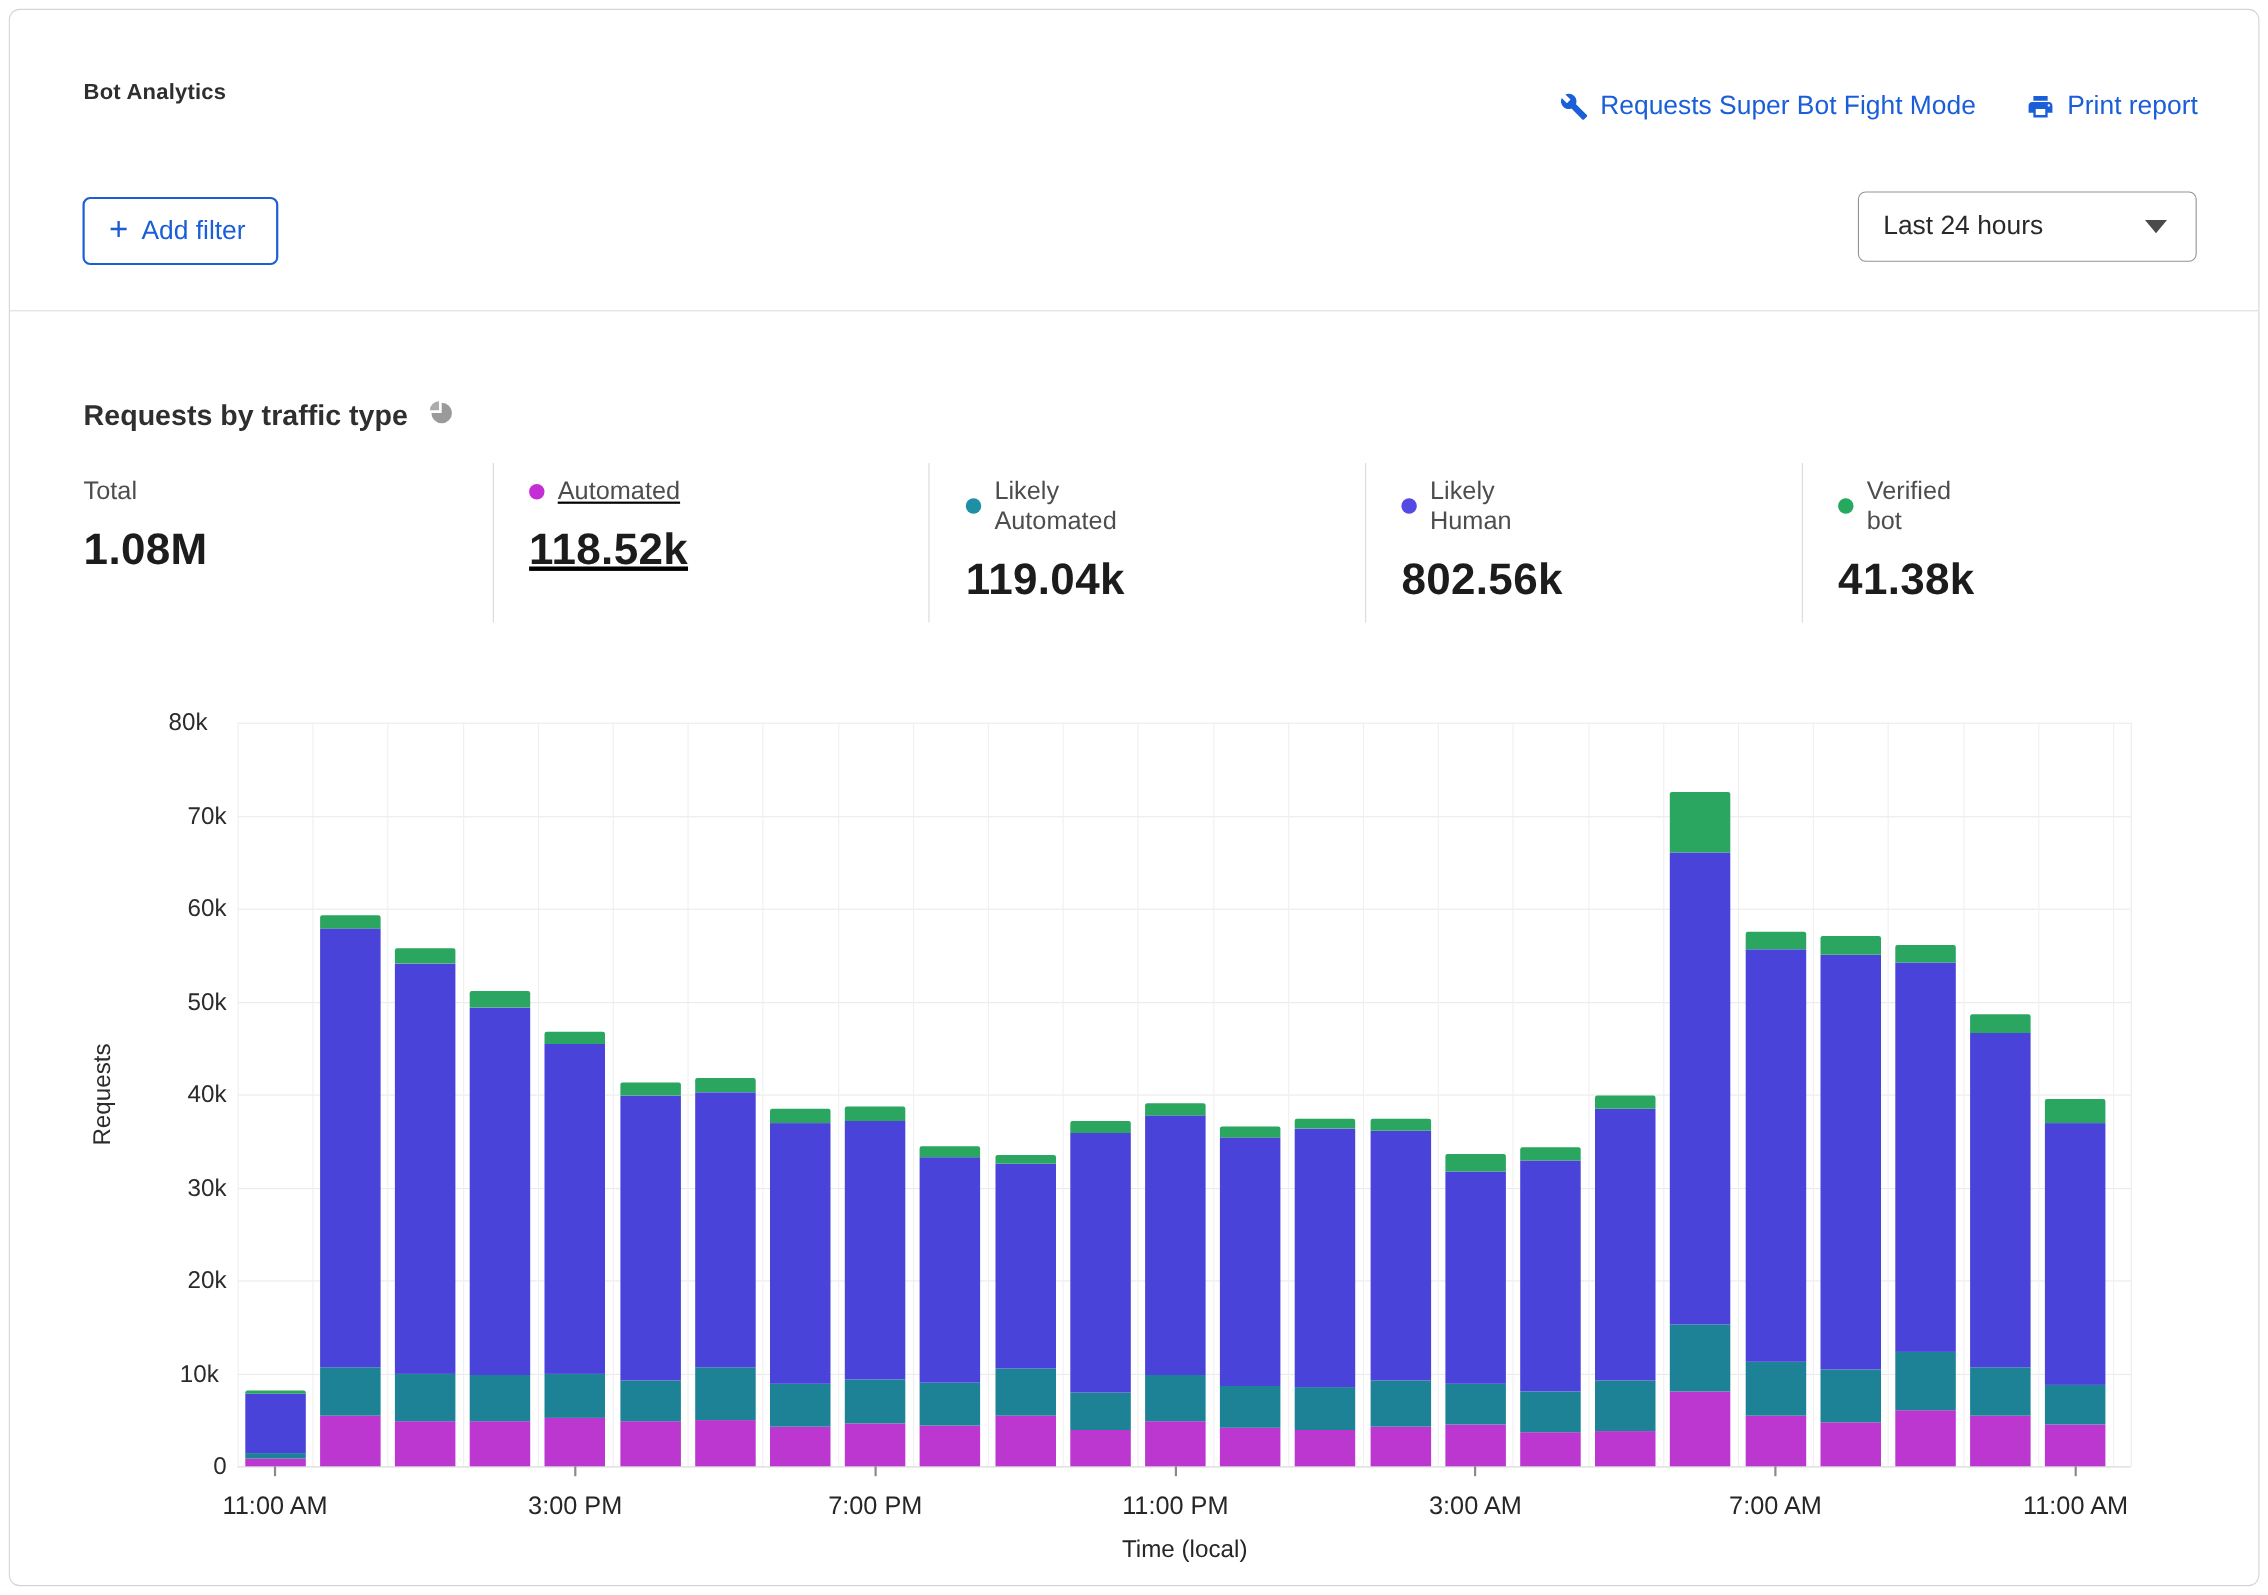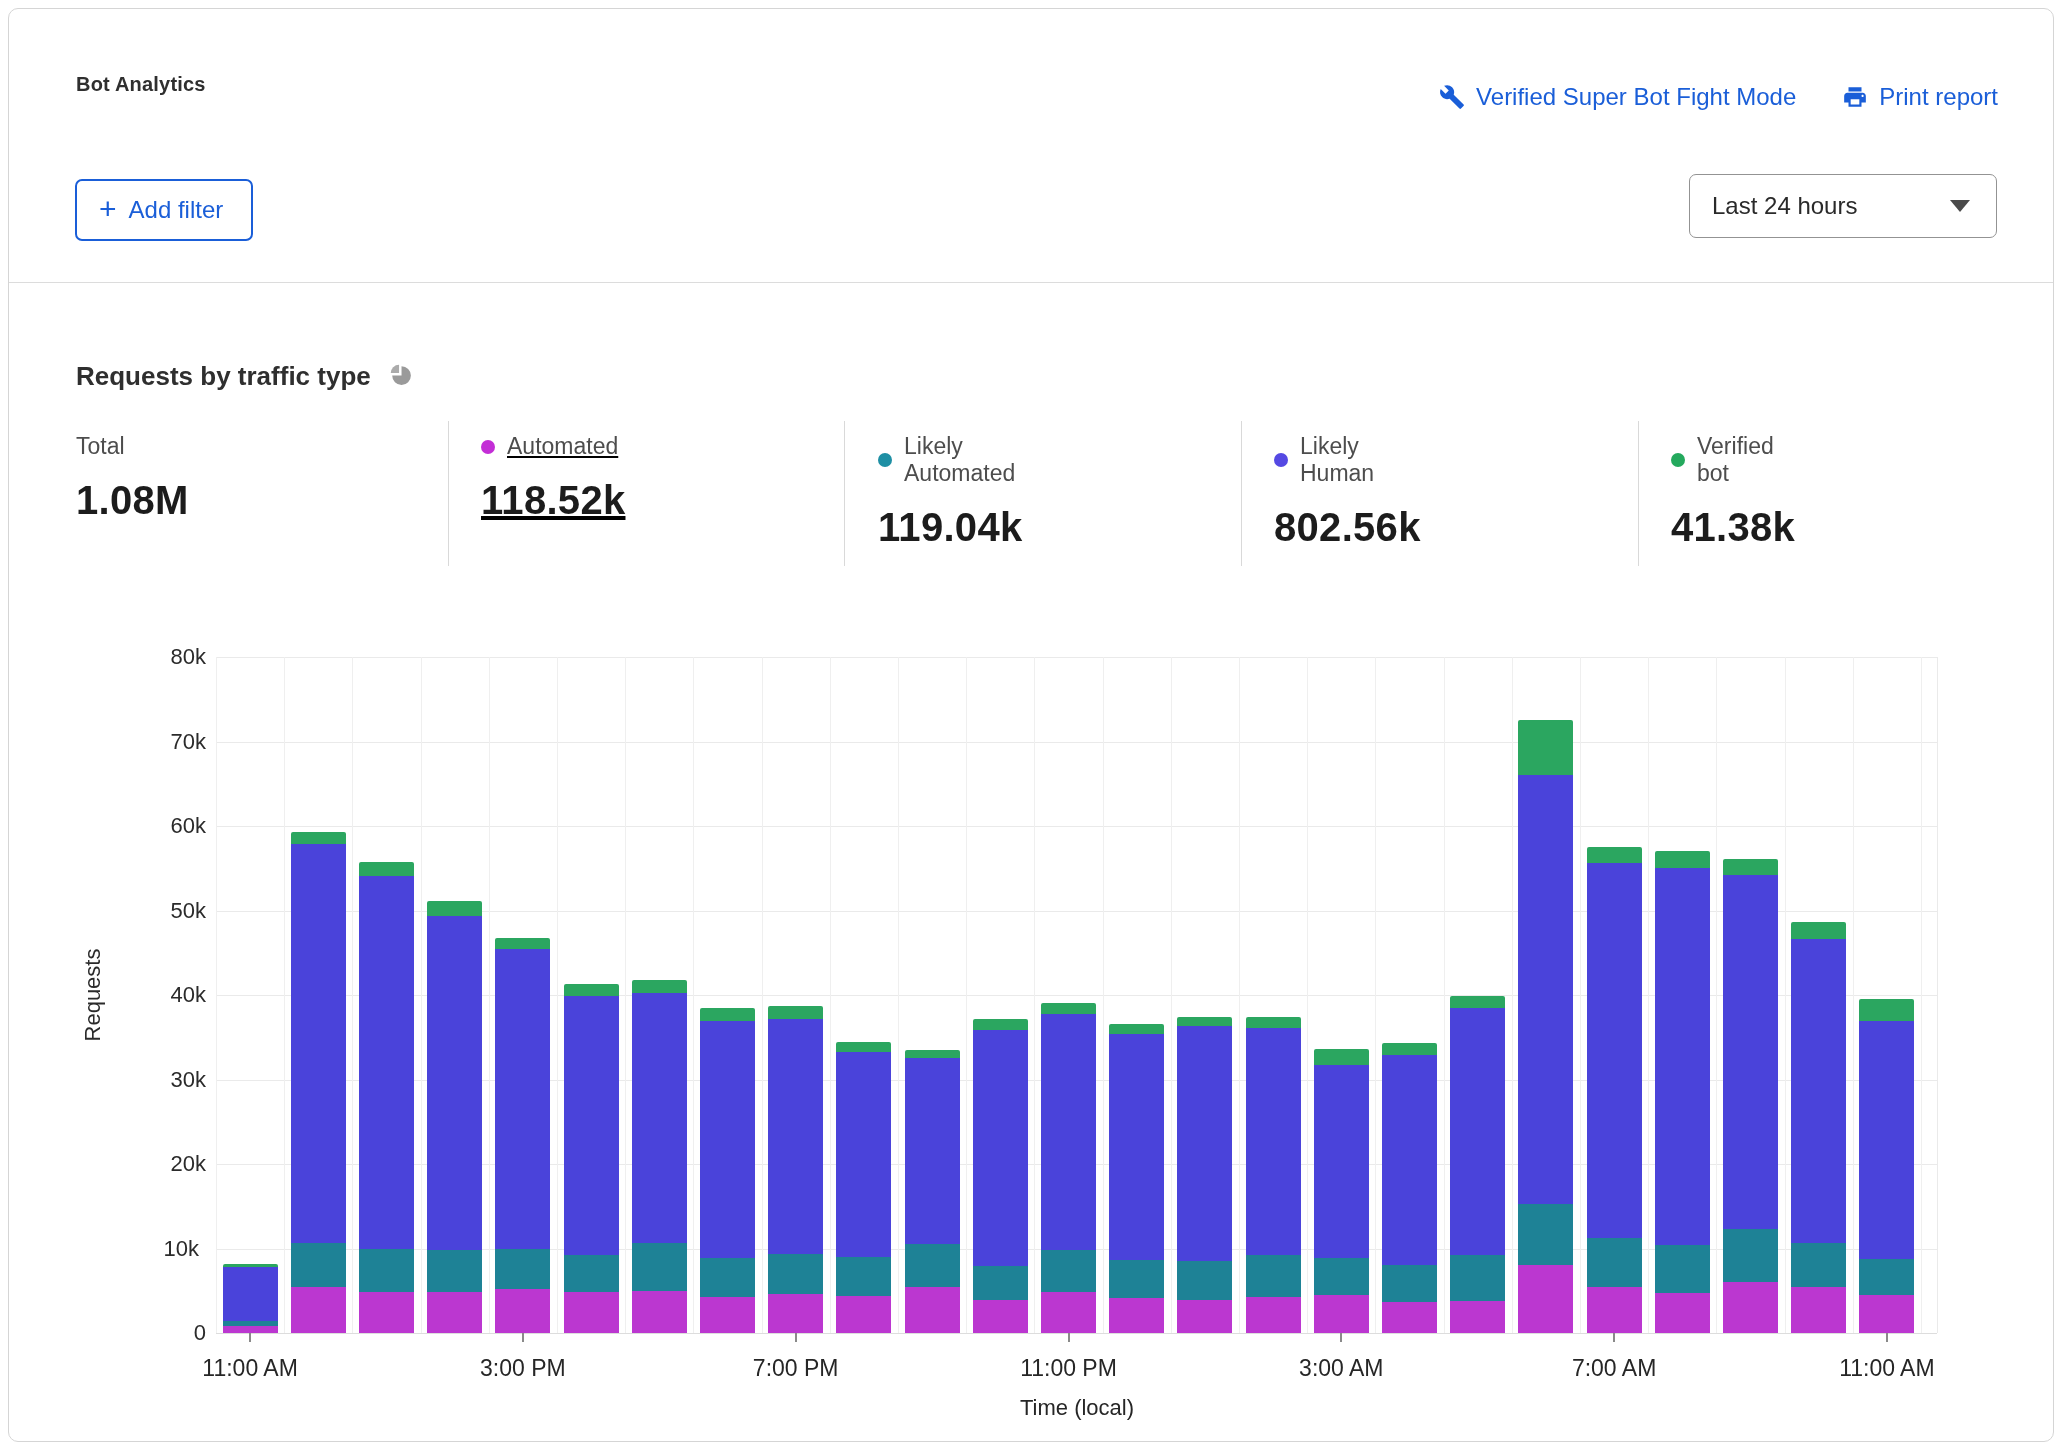--- a/index.html
+++ b/index.html
@@ -77,21 +77,21 @@
 
   <div class="page-title">Bot Analytics</div>
 
   <div class="header-links">
     <div class="hlink">
       <span>
         <svg width="26" height="26" viewBox="0 0 24 24" fill="#1a5ed8">
             <path d="M22.7 19l-9.1-9.1c.9-2.3.4-5-1.5-6.9-2-2-5-2.4-7.4-1.3L9 6 6 9 1.6 4.7C.4 7.1.9 10.1 2.9 12.1c1.9 1.9 4.6 2.4 6.9 1.5l9.1 9.1c.4.4 1 .4 1.4 0l2.3-2.3c.5-.4.5-1 .1-1.4z"></path>
           </svg>
       </span>
-      <span>Verified Super Bot Fight Mode</span>
+      <span>Requests Super Bot Fight Mode</span>
     </div>
     <div class="hlink">
       <span>
         <svg width="26" height="26" viewBox="0 0 24 24" fill="#1a5ed8">
             <path d="M19 8H5c-1.66 0-3 1.34-3 3v6h4v4h12v-4h4v-6c0-1.66-1.34-3-3-3zm-3 11H8v-5h8v5zm3-7c-.55 0-1-.45-1-1s.45-1 1-1 1 .45 1 1-.45 1-1 1zm-1-9H6v4h12V3z"></path>
           </svg>
       </span>
       <span>Print report</span>
     </div>
   </div>
@@ -163,21 +163,21 @@
   <div class="xlabel">Time (local)</div>
   <div id="y-labels">
       <div class="y-tick-label" style="left: 127px; top: 1311px;">0</div>
       <div class="y-tick-label" style="left: 120px; top: 1226.5px;">10k</div>
       <div class="y-tick-label" style="left: 127px; top: 1142px;">20k</div>
       <div class="y-tick-label" style="left: 127px; top: 1057.5px;">30k</div>
       <div class="y-tick-label" style="left: 127px; top: 973px;">40k</div>
       <div class="y-tick-label" style="left: 127px; top: 888.5px;">50k</div>
       <div class="y-tick-label" style="left: 127px; top: 804px;">60k</div>
       <div class="y-tick-label" style="left: 127px; top: 719.5px;">70k</div>
-      <div class="y-tick-label" style="left: 127px; top: 635px;">80k</div>
+      <div class="y-tick-label" style="left: 127px; top: 635px; text-align: center;">80k</div>
     </div>
   <div class="plot" id="plot">
       <div class="hgrid" style="top: 676px;"></div>
       <div class="hgrid" style="top: 591.5px;"></div>
       <div class="hgrid" style="top: 507px;"></div>
       <div class="hgrid" style="top: 422.5px;"></div>
       <div class="hgrid" style="top: 338px;"></div>
       <div class="hgrid" style="top: 253.5px;"></div>
       <div class="hgrid" style="top: 169px;"></div>
       <div class="hgrid" style="top: 84.5px;"></div>

